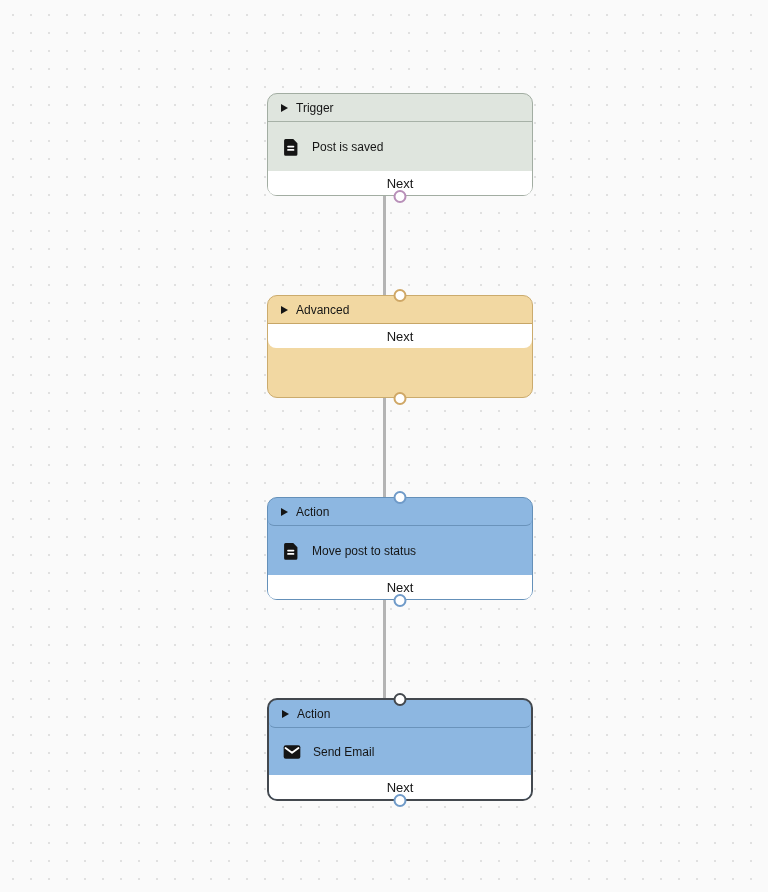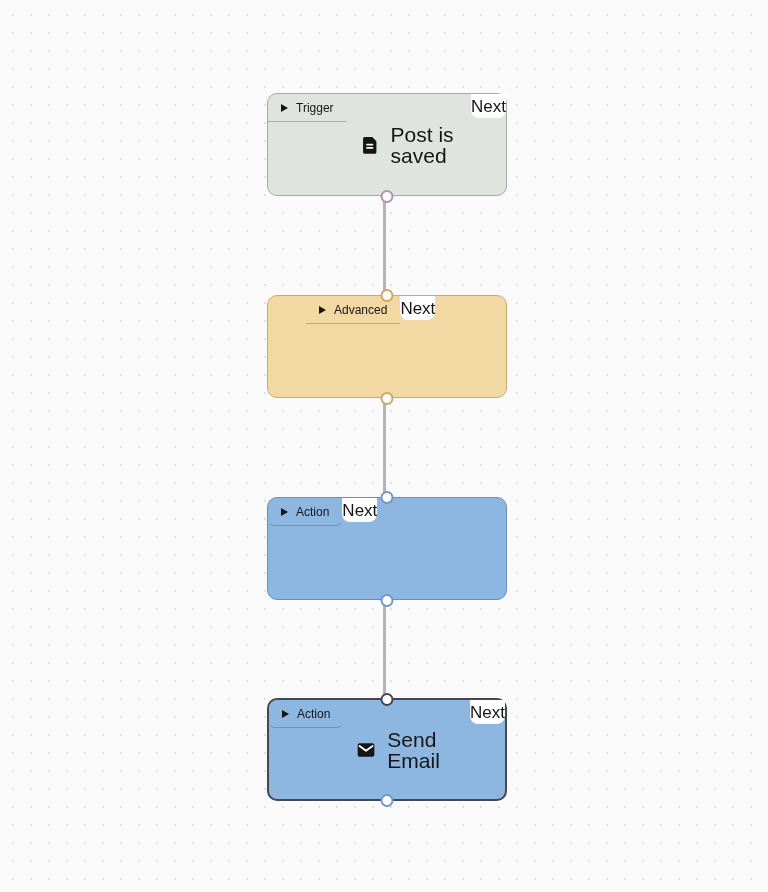--- a/index.html
+++ b/index.html
@@ -23,30 +23,30 @@
     left:382.5px;width:3px;
     background:#b4b4b4;
     z-index:1;
   }
   .edge--1{top:196px;height:99px;}
   .edge--2{top:398px;height:99px;}
   .edge--3{top:600px;height:98px;}
   
   .node{
     position:absolute;
-    left:267px;width:240px;height:103px;
+    left:267px;width:266px;height:103px;
     box-sizing:border-box;
     border:1.5px solid #999;
     border-radius:10px;
-    display:flex;
+    display:flex;flex-direction:column;
     z-index:2;
   }
   .node--trigger{background:#dfe5de;border-color:#a2ada2;}
   .node--trigger .node__header{border-bottom-color:#a7b1a7;}
-  .node--advanced{background:#f2d8a2;border-color:#cbab6d;padding-left:38px;}
+  .node--advanced{background:#f2d8a2;border-color:#cbab6d;}
   .node--advanced .node__header{border-bottom-color:#c7a667;}
   .node--action{background:#8db7e1;border-color:#6490b9;}
   .node--action .node__header{border-bottom-color:#6a93bb;border-radius:6px;}
   .node--selected{border:2px solid #43484e;}
   .node--n1{top:93px;}
   .node--n2{top:295px;}
   .node--n3{top:497px;}
   .node--n4{top:698px;}
   .node__header{
     height:27px;flex:0 0 27px;
@@ -62,28 +62,28 @@
     border-bottom:4.5px solid transparent;
   }
   .node__category{font-size:12px;font-weight:500;line-height:1;}
   .node__body{
     flex:1 1 auto;
     display:flex;align-items:center;
     padding:0 13px;gap:11px;
   }
   .node__icon{width:20px;height:20px;display:inline-flex;flex:0 0 20px;}
   .node__icon svg{width:20px;height:20px;display:block;}
-  .node__label{font-size:21px;font-weight:400;line-height:1;}
+  .node__label{font-size:12px;font-weight:400;line-height:1;}
   .node__footer{
     height:24px;flex:0 0 24px;
     background:#ffffff;
     border-radius:0 0 8px 8px;
     display:flex;align-items:center;justify-content:center;
   }
-  .node__footer-label{font-size:17px;font-weight:500;line-height:1;}
+  .node__footer-label{font-size:13px;font-weight:500;line-height:1;}
   
   .handle{
     position:absolute;
     width:13px;height:13px;
     box-sizing:border-box;
     background:#ffffff;
     border:2px solid #888;
     border-radius:50%;
     left:50%;
     transform:translateX(-50%);
@@ -137,20 +137,30 @@
     </div>
     <span class="handle handle--top handle--tan"></span>
     <span class="handle handle--bottom handle--tan"></span>
   </div>
 
   <div class="node node--action node--n3">
     <div class="node__header">
       <span class="caret"></span>
       <span class="node__category">Action</span>
     </div>
+    <div class="node__body">
+      <span class="node__icon">
+        <svg viewBox="0 0 24 24">
+            <path d="M5.5 2.5h9.2l5 5v13.2a1.8 1.8 0 0 1-1.8 1.8H5.5a1.8 1.8 0 0 1-1.8-1.8V4.3a1.8 1.8 0 0 1 1.8-1.8z" fill="#151515"></path>
+            <rect x="7.4" y="10.6" width="8.6" height="2.1" rx="1" fill="#ffffff"></rect>
+            <rect x="7.4" y="14.4" width="8.6" height="2.1" rx="1" fill="#ffffff"></rect>
+          </svg>
+      </span>
+      <span class="node__label">Move post to status</span>
+    </div>
     <div class="node__footer">
       <span class="node__footer-label">Next</span>
     </div>
     <span class="handle handle--top handle--blue"></span>
     <span class="handle handle--bottom handle--blue"></span>
   </div>
 
   <div class="node node--action node--selected node--n4">
     <div class="node__header">
       <span class="caret"></span>

